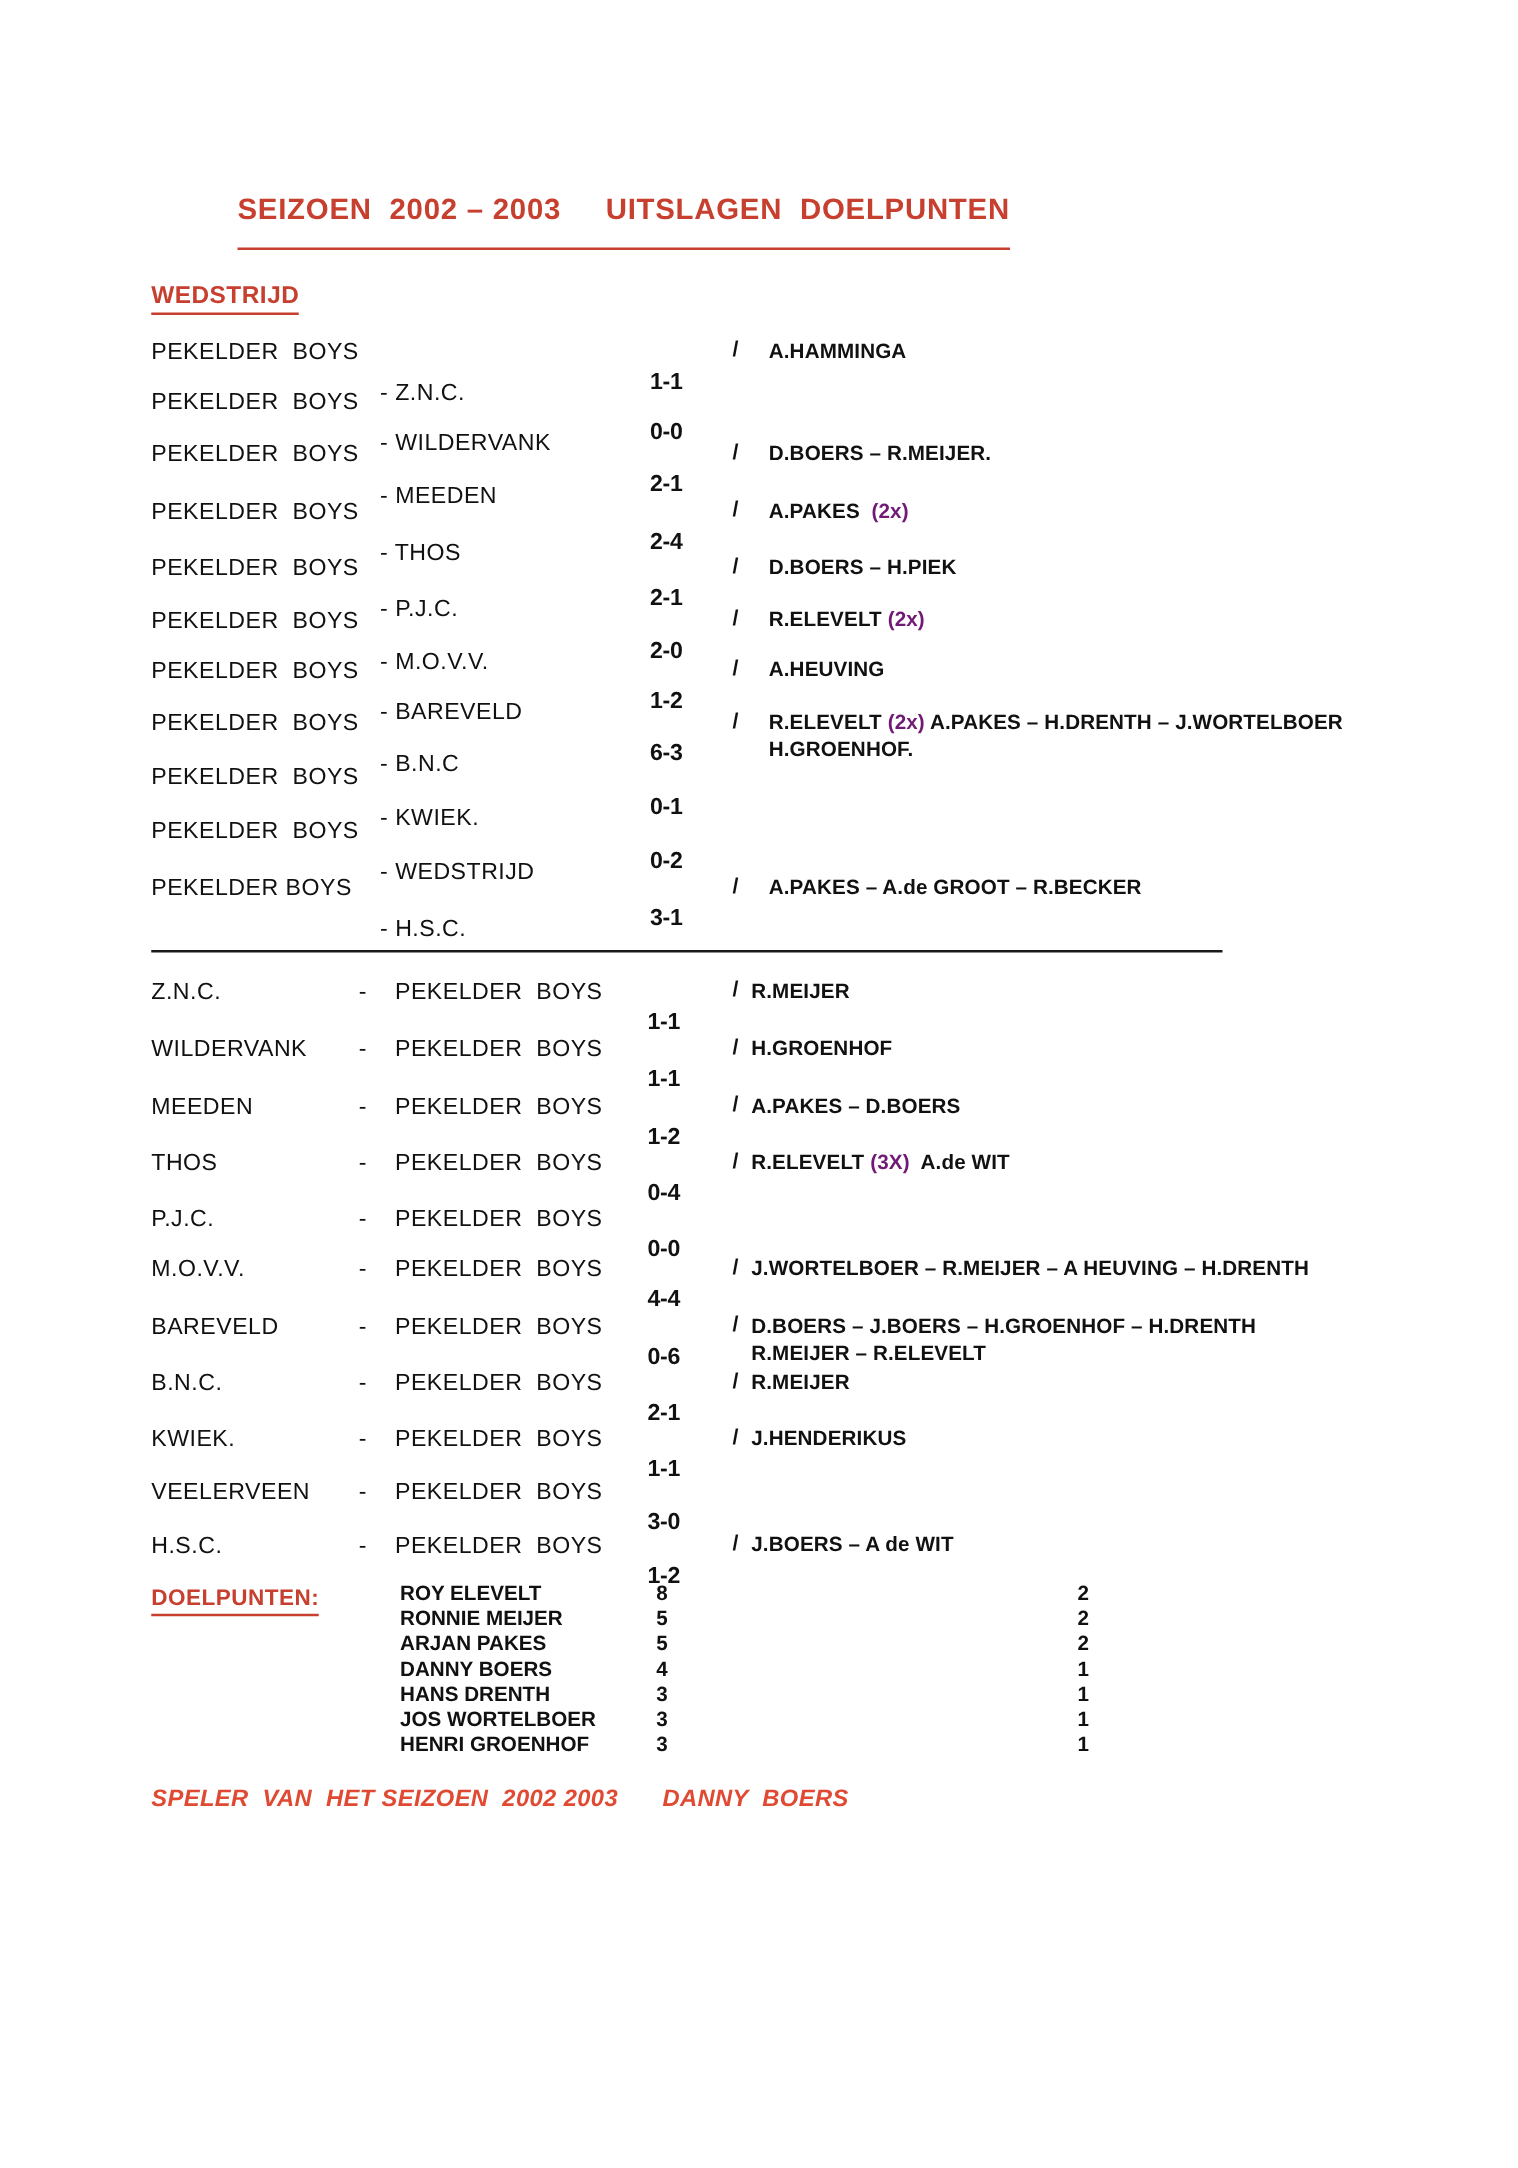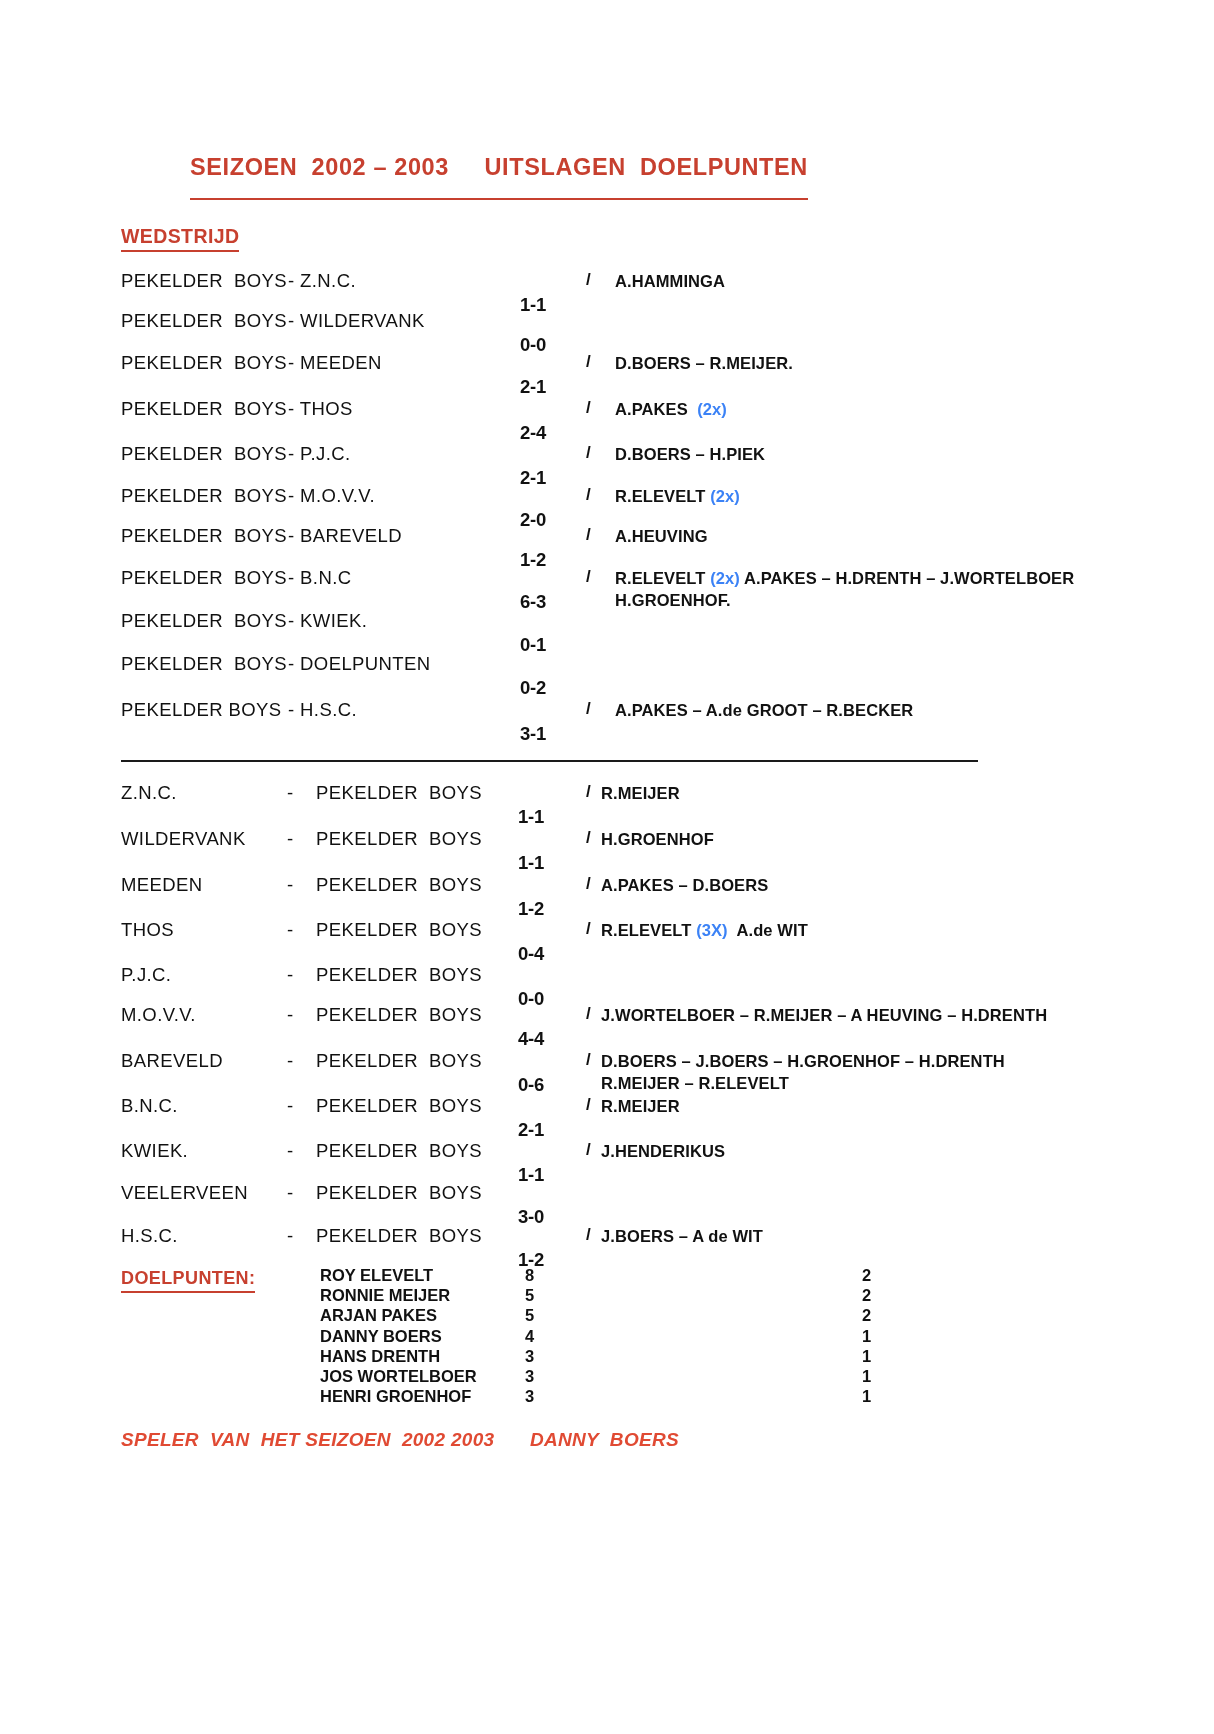--- a/index.html
+++ b/index.html
@@ -99,27 +99,27 @@
   .m-scorers {
     position: absolute;
     font-size: 16.5px;
     font-weight: bold;
     color: #111;
     letter-spacing: 0.1px;
     white-space: pre;
     line-height: 22px;
   }
   .m-scorers .mult {
-    color: #3b82f6;
+    color: #701a75;
     font-weight: bold;
   }
 
   
   .sec1 .m-home  { left: 121px; }
-  .sec1 .m-away  { left: 288px; }
+  .sec1 .m-away  { left: 304px; margin-top: 33px; }
   .sec1 .m-score { left: 520px; }
   .sec1 .m-slash { left: 586px; }
   .sec1 .m-scorers { left: 615px; }
 
   
   .sec2 .m-home  { left: 121px; }
   .sec2 .m-dash  { left: 287px; }
   .sec2 .m-away  { left: 316px; }
   .sec2 .m-score { left: 518px; }
   .sec2 .m-slash { left: 586px; }
@@ -232,21 +232,21 @@
         <span class="m-slash">/</span>
         <span class="m-scorers">R.ELEVELT <span class="mult">(2x)</span> A.PAKES – H.DRENTH – J.WORTELBOER<br>H.GROENHOF.</span>
       </div>
       <div class="match-row" style="top: 610px; left: 0px;">
         <span class="m-home">PEKELDER  BOYS</span>
         <span class="m-away">- KWIEK.</span>
         <span class="m-score">0-1</span>
       </div>
       <div class="match-row" style="top: 653px; left: 0px;">
         <span class="m-home">PEKELDER  BOYS</span>
-        <span class="m-away">- DOELPUNTEN</span>
+        <span class="m-away">- WEDSTRIJD</span>
         <span class="m-score">0-2</span>
       </div>
       <div class="match-row" style="top: 699px; left: 0px;">
         <span class="m-home">PEKELDER BOYS</span>
         <span class="m-away">- H.S.C.</span>
         <span class="m-score">3-1</span>
         <span class="m-slash">/</span>
         <span class="m-scorers">A.PAKES – A.de GROOT – R.BECKER</span>
       </div>
     </div>

